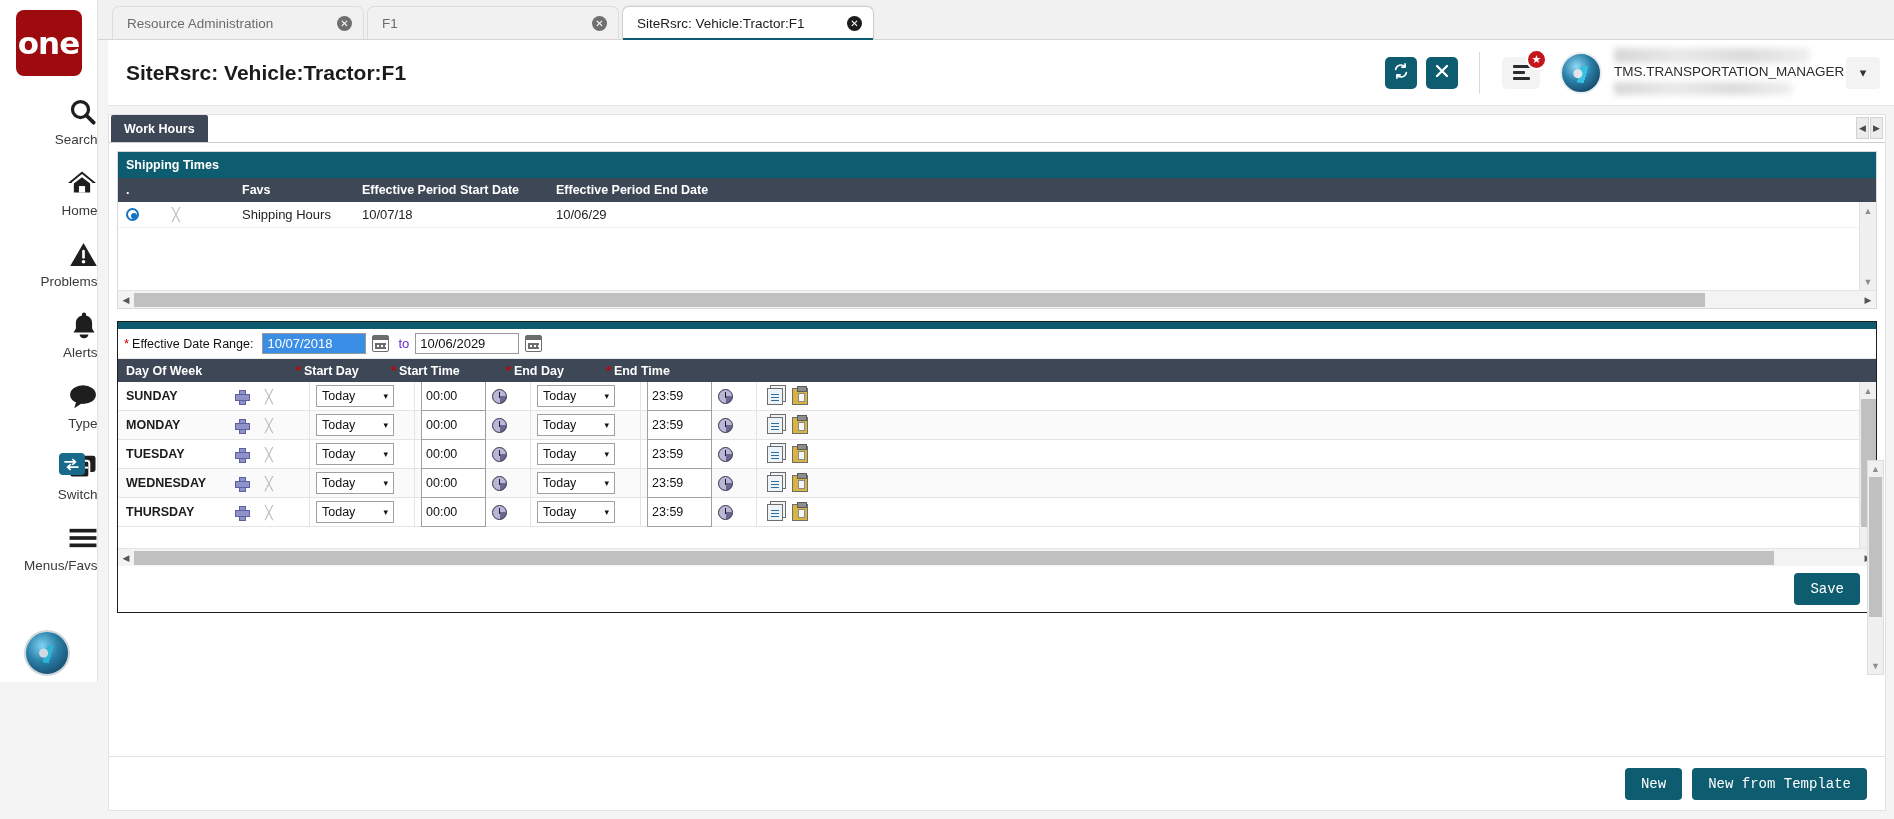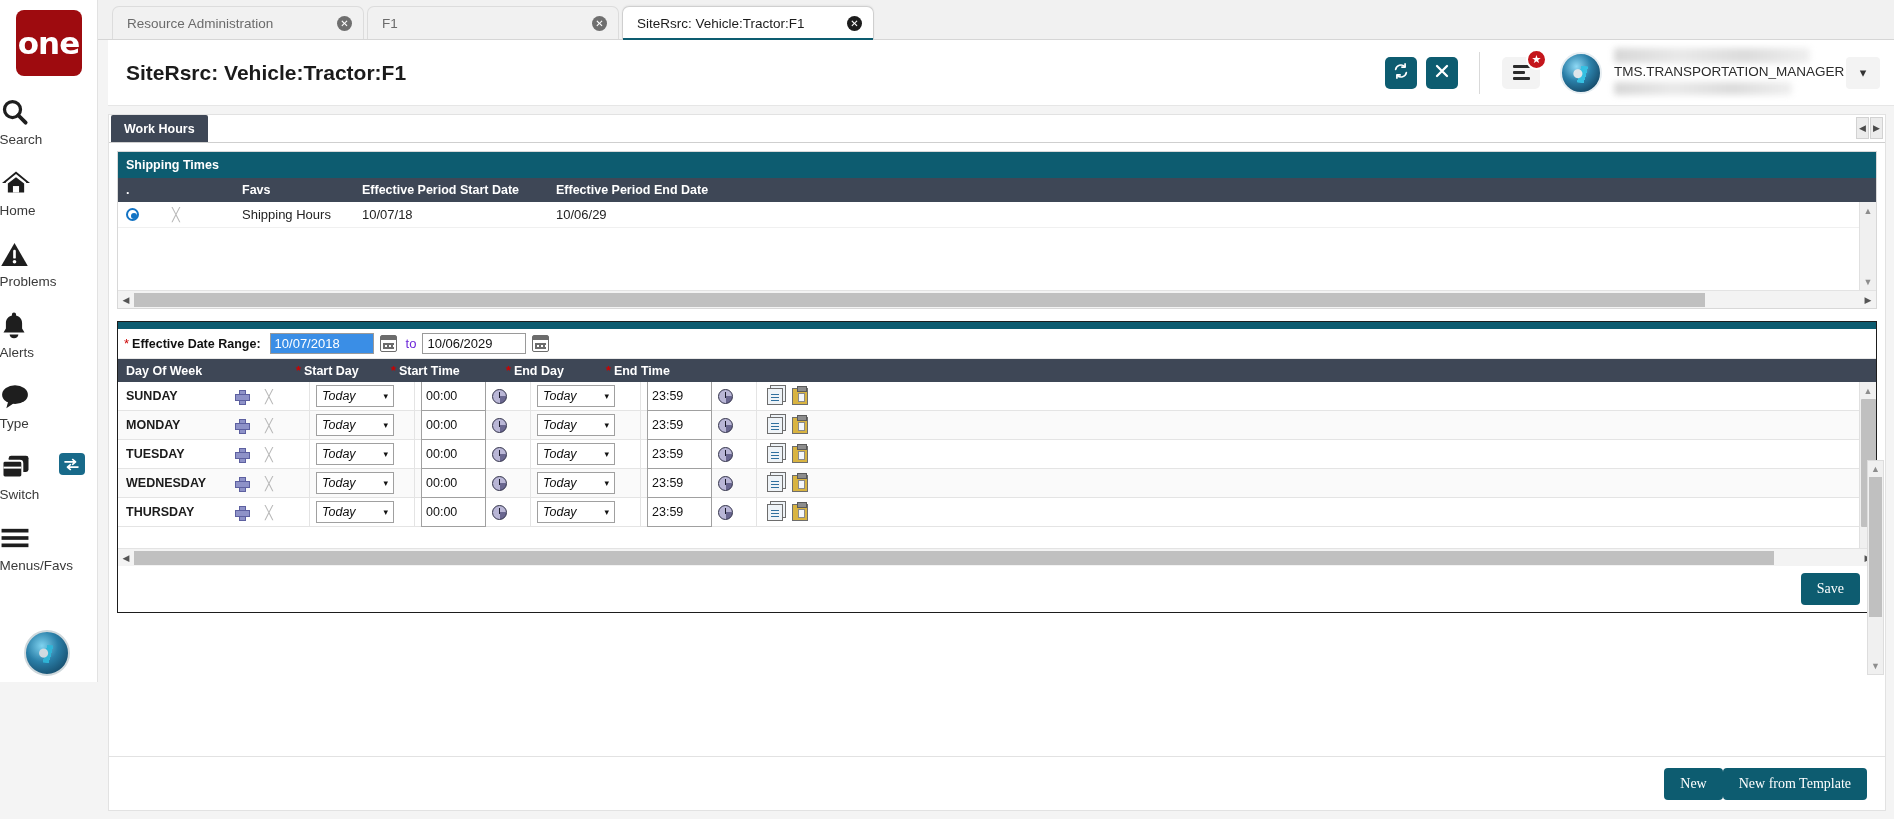--- a/index.html
+++ b/index.html
@@ -22,21 +22,21 @@
   }
   #logo {
     width: 66px; height: 66px; margin-top: 10px;
     background: #9e0b0f; border-radius: 8px;
     display: flex; align-items: center; justify-content: center;
     color: #fff; font-size: 31px; font-weight: 700; letter-spacing: -1px;
     font-family: "DejaVu Sans", sans-serif;
   }
   .rail-item {
     width: 98px; margin-top: 19px;
-    display: flex; flex-direction: column; align-items: flex-start;
+    display: flex; flex-direction: column; align-items: flex-end;
     cursor: pointer; position: relative;
   }
   .rail-ico { height: 34px; display: flex; align-items: center; justify-content: center; }
   .rail-lbl { font-size: 13.5px; color: #3a3a3a; margin-top: 3px; font-family: "Liberation Sans", sans-serif; }
   .switch-badge {
     position: absolute; right: 13px; top: 3px;
     width: 26px; height: 22px; background: #186a8a; border-radius: 4px;
     display: flex; align-items: center; justify-content: center;
     color: #fff; font-size: 13px;
   }
@@ -222,21 +222,21 @@
   #detail-panel {
     margin: 12px 8px 0 8px; border: 1px solid #1d1d1d; background: #fff;
     display: flex; flex-direction: column; height: 292px;
   }
   #detail-topbar { height: 7px; background: #0d5c70; }
   #dr-row {
     height: 30px; display: flex; align-items: center; padding-left: 6px; gap: 0;
     border-bottom: 1px solid #e8e8e8;
   }
   .req-star { color: #c00; margin-right: 3px; }
-  #dr-label { font-weight: 700; font-size: 12.5px; color: #111; margin-right: 9px; }
+  #dr-label { font-weight: 400; font-size: 12.5px; color: #111; margin-right: 9px; }
   .dateinput {
     width: 104px; height: 21px; border: 1px solid #9a9a9a; font-size: 13px;
     padding: 0 4px; font-family: "Liberation Sans", sans-serif; color: #111; background: #fff;
   }
   .dateinput.sel { background: #3a8ee6; color: #fff; }
   .cal-ico {
     width: 17px; height: 17px; margin: 0 6px; cursor: pointer; flex: none;
     border: 1px solid #6c6c6c; border-radius: 2px; background: #fff;
     position: relative; display: inline-block;
   }
@@ -271,21 +271,21 @@
     width: 13px; height: 13px; position: relative; display: inline-block; cursor: pointer;
   }
   .plus-ico::before, .plus-ico::after {
     content: ""; position: absolute; background: #8e92c8; border: 1px solid #5d60a0;
   }
   .plus-ico::before { left: 4px; top: 0; width: 5px; height: 13px; }
   .plus-ico::after { left: 0; top: 4px; width: 13px; height: 5px; }
   .sel-box {
     width: 78px; height: 22px; border: 1px solid #a0a0a0; background: #fff;
     display: flex; align-items: center; justify-content: space-between;
-    padding: 0 5px; font-size: 12.5px; color: #111; cursor: pointer; font-style: italic;
+    padding: 0 5px; font-size: 12.5px; color: #111; cursor: pointer;
   }
   .caret { font-size: 9px; color: #111; font-family: "DejaVu Sans", sans-serif; }
   .timebox {
     width: 65px; height: 30px; border: 1px solid #a0a0a0; background: #fff;
     font-size: 12.5px; color: #111; padding: 0 4px; line-height: 20px;
   }
   .clock-ico {
     width: 15px; height: 15px; border-radius: 50%; margin-left: 6px; flex: none; cursor: pointer;
     background: conic-gradient(from 0deg, #b9b6d6 0 90deg, #6a6790 90deg 180deg, #b9b6d6 180deg 360deg);
     border: 1.5px solid #2f2f48; position: relative;
@@ -308,26 +308,26 @@
     background:#8d8d8d; border:1px solid #5a5a5a;
   }
   .paste-ico::after{
     content:""; position:absolute; left:5px; top:4px; right:2px; bottom:2px; background:#f4f7fa;
     border:1px solid #8a8a8a;
   }
 
   #save-bar { height: 46px; display: flex; align-items: center; justify-content: flex-end; padding-right: 16px; }
   .teal-btn {
     background: #0d5c70; color: #fff; border: none; border-radius: 4px;
-    font-size: 14px; padding: 8px 16px; cursor: pointer; font-family: Liberation Serif, serif;
+    font-size: 14px; padding: 8px 16px; cursor: pointer; font-family: Liberation Mono, monospace;
   }
   #footer-bar {
     position: absolute; left: 0; right: 0; bottom: 0; height: 54px;
     border-top: 1px solid #e2e2e2; background: #fff;
-    display: flex; align-items: center; justify-content: flex-end; padding-right: 18px; 
+    display: flex; align-items: center; justify-content: flex-end; padding-right: 18px; gap: 10px;
   }
 </style>
 </head>
 <body>
 
 <div id="app">
 
   <div id="rail">
     <div id="logo">
       <span>one</span>

